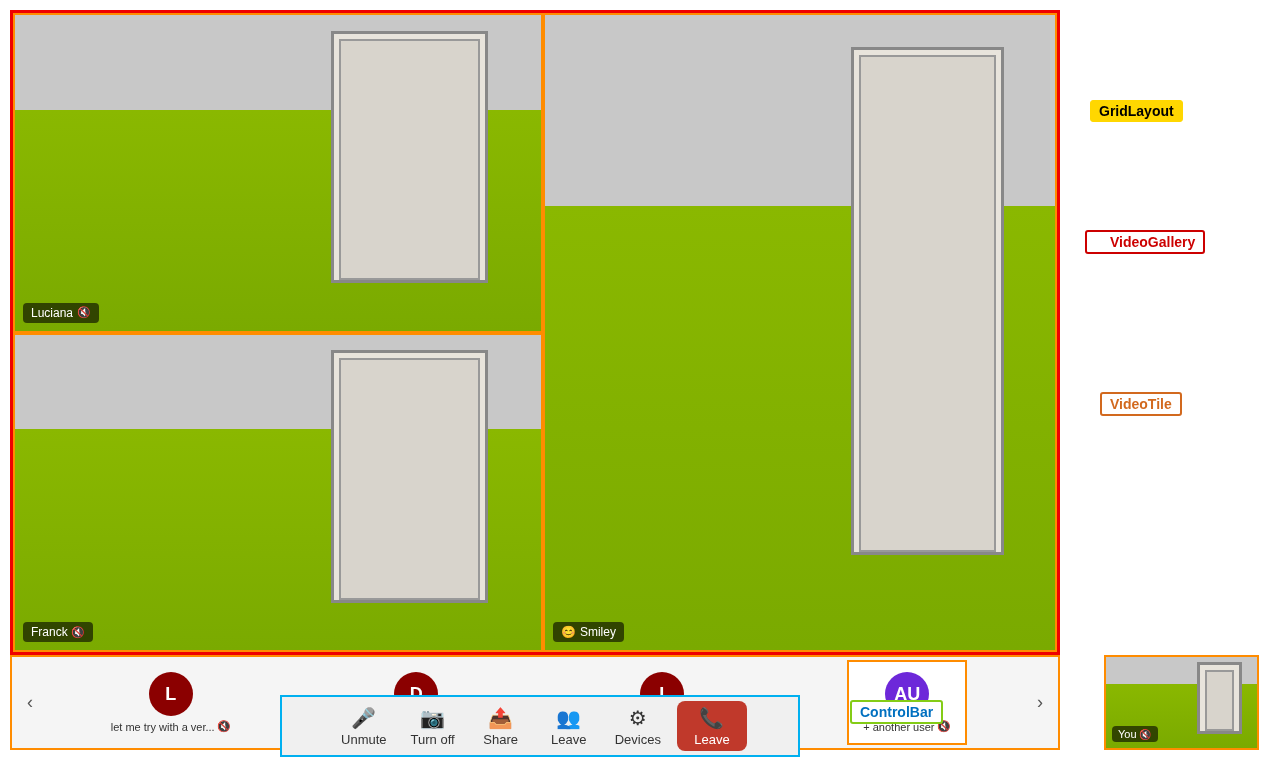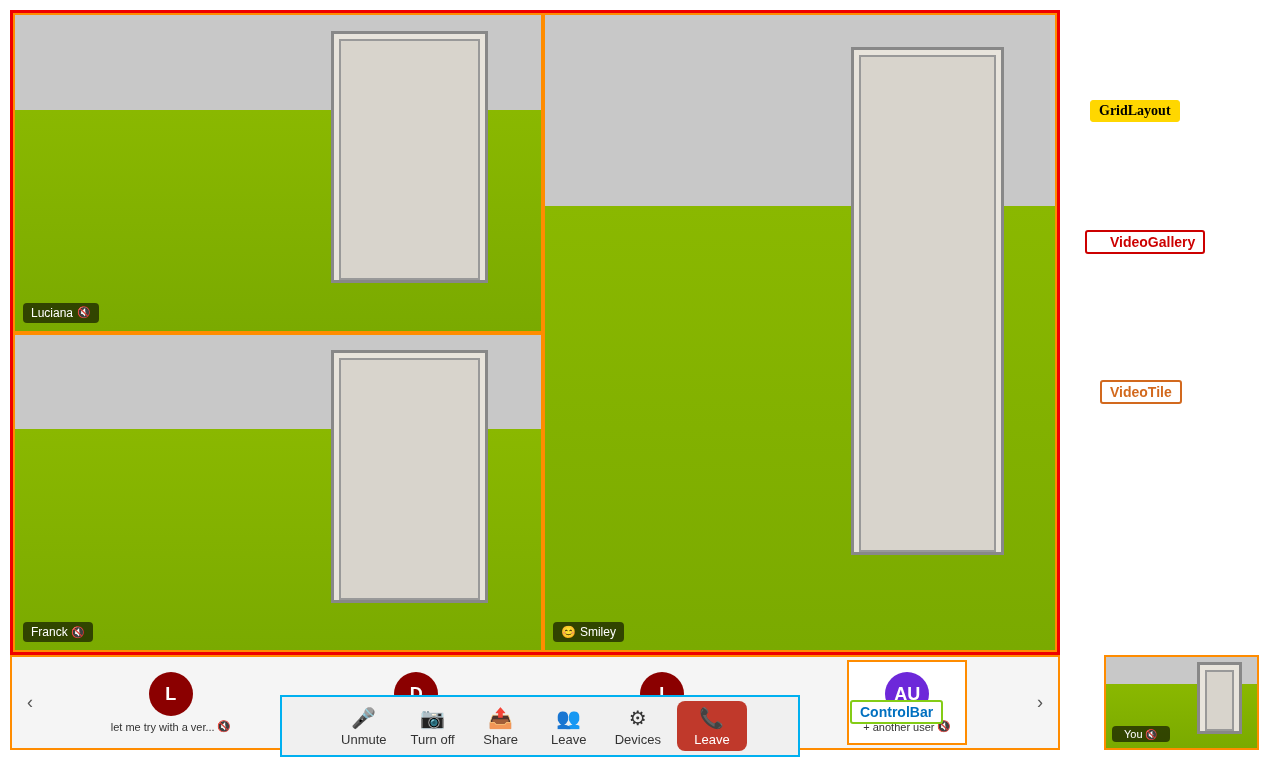--- a/index.html
+++ b/index.html
@@ -211,21 +211,21 @@
       background: #2a2a2a;
     }
 
     .you-badge {
       position: absolute;
       bottom: 6px;
       left: 6px;
       background: rgba(0,0,0,0.6);
       color: #fff;
       font-size: 11px;
-      padding: 2px 12px;
+      padding: 2px 6px;
       border-radius: 4px;
       display: flex;
       align-items: center;
       gap: 3px;
     }
 
     
     .control-bar {
       position: absolute;
       top: 695px;
@@ -296,20 +296,21 @@
       background: #fff;
       color: #C00;
       border: 2px solid #C00;
       padding-left: 23px;
     }
 
     .annotation-orange {
       background: #fff;
       color: #D2691E;
       border: 2px solid #D2691E;
+      margin-top: 12px;
     }
 
     .annotation-cyan {
       background: #fff;
       color: #0070C0;
       border: 2px solid #84cc16;
     }
 
     
     .smiley-badge {
@@ -466,21 +467,21 @@
   <div class="ctrl-btn">
     <span class="ctrl-icon">⚙</span>
     <span class="ctrl-label">Devices</span>
   </div>
   <div class="ctrl-btn leave-btn">
     <span class="ctrl-icon">📞</span>
     <span class="ctrl-label">Leave</span>
   </div>
 </div>
 
-<div class="annotation annotation-yellow" style="top:100px; left:1090px;font-family:Liberation Serif, serif;">
+<div class="annotation annotation-yellow" style="top:100px; left:1090px;">
   <span>GridLayout</span>
 </div>
 
 <div class="annotation annotation-red" style="top:230px; left:1085px;">
   <span>VideoGallery</span>
 </div>
 
 <div class="annotation annotation-orange" style="top:380px; left:1100px;">
   <span>VideoTile</span>
 </div>

